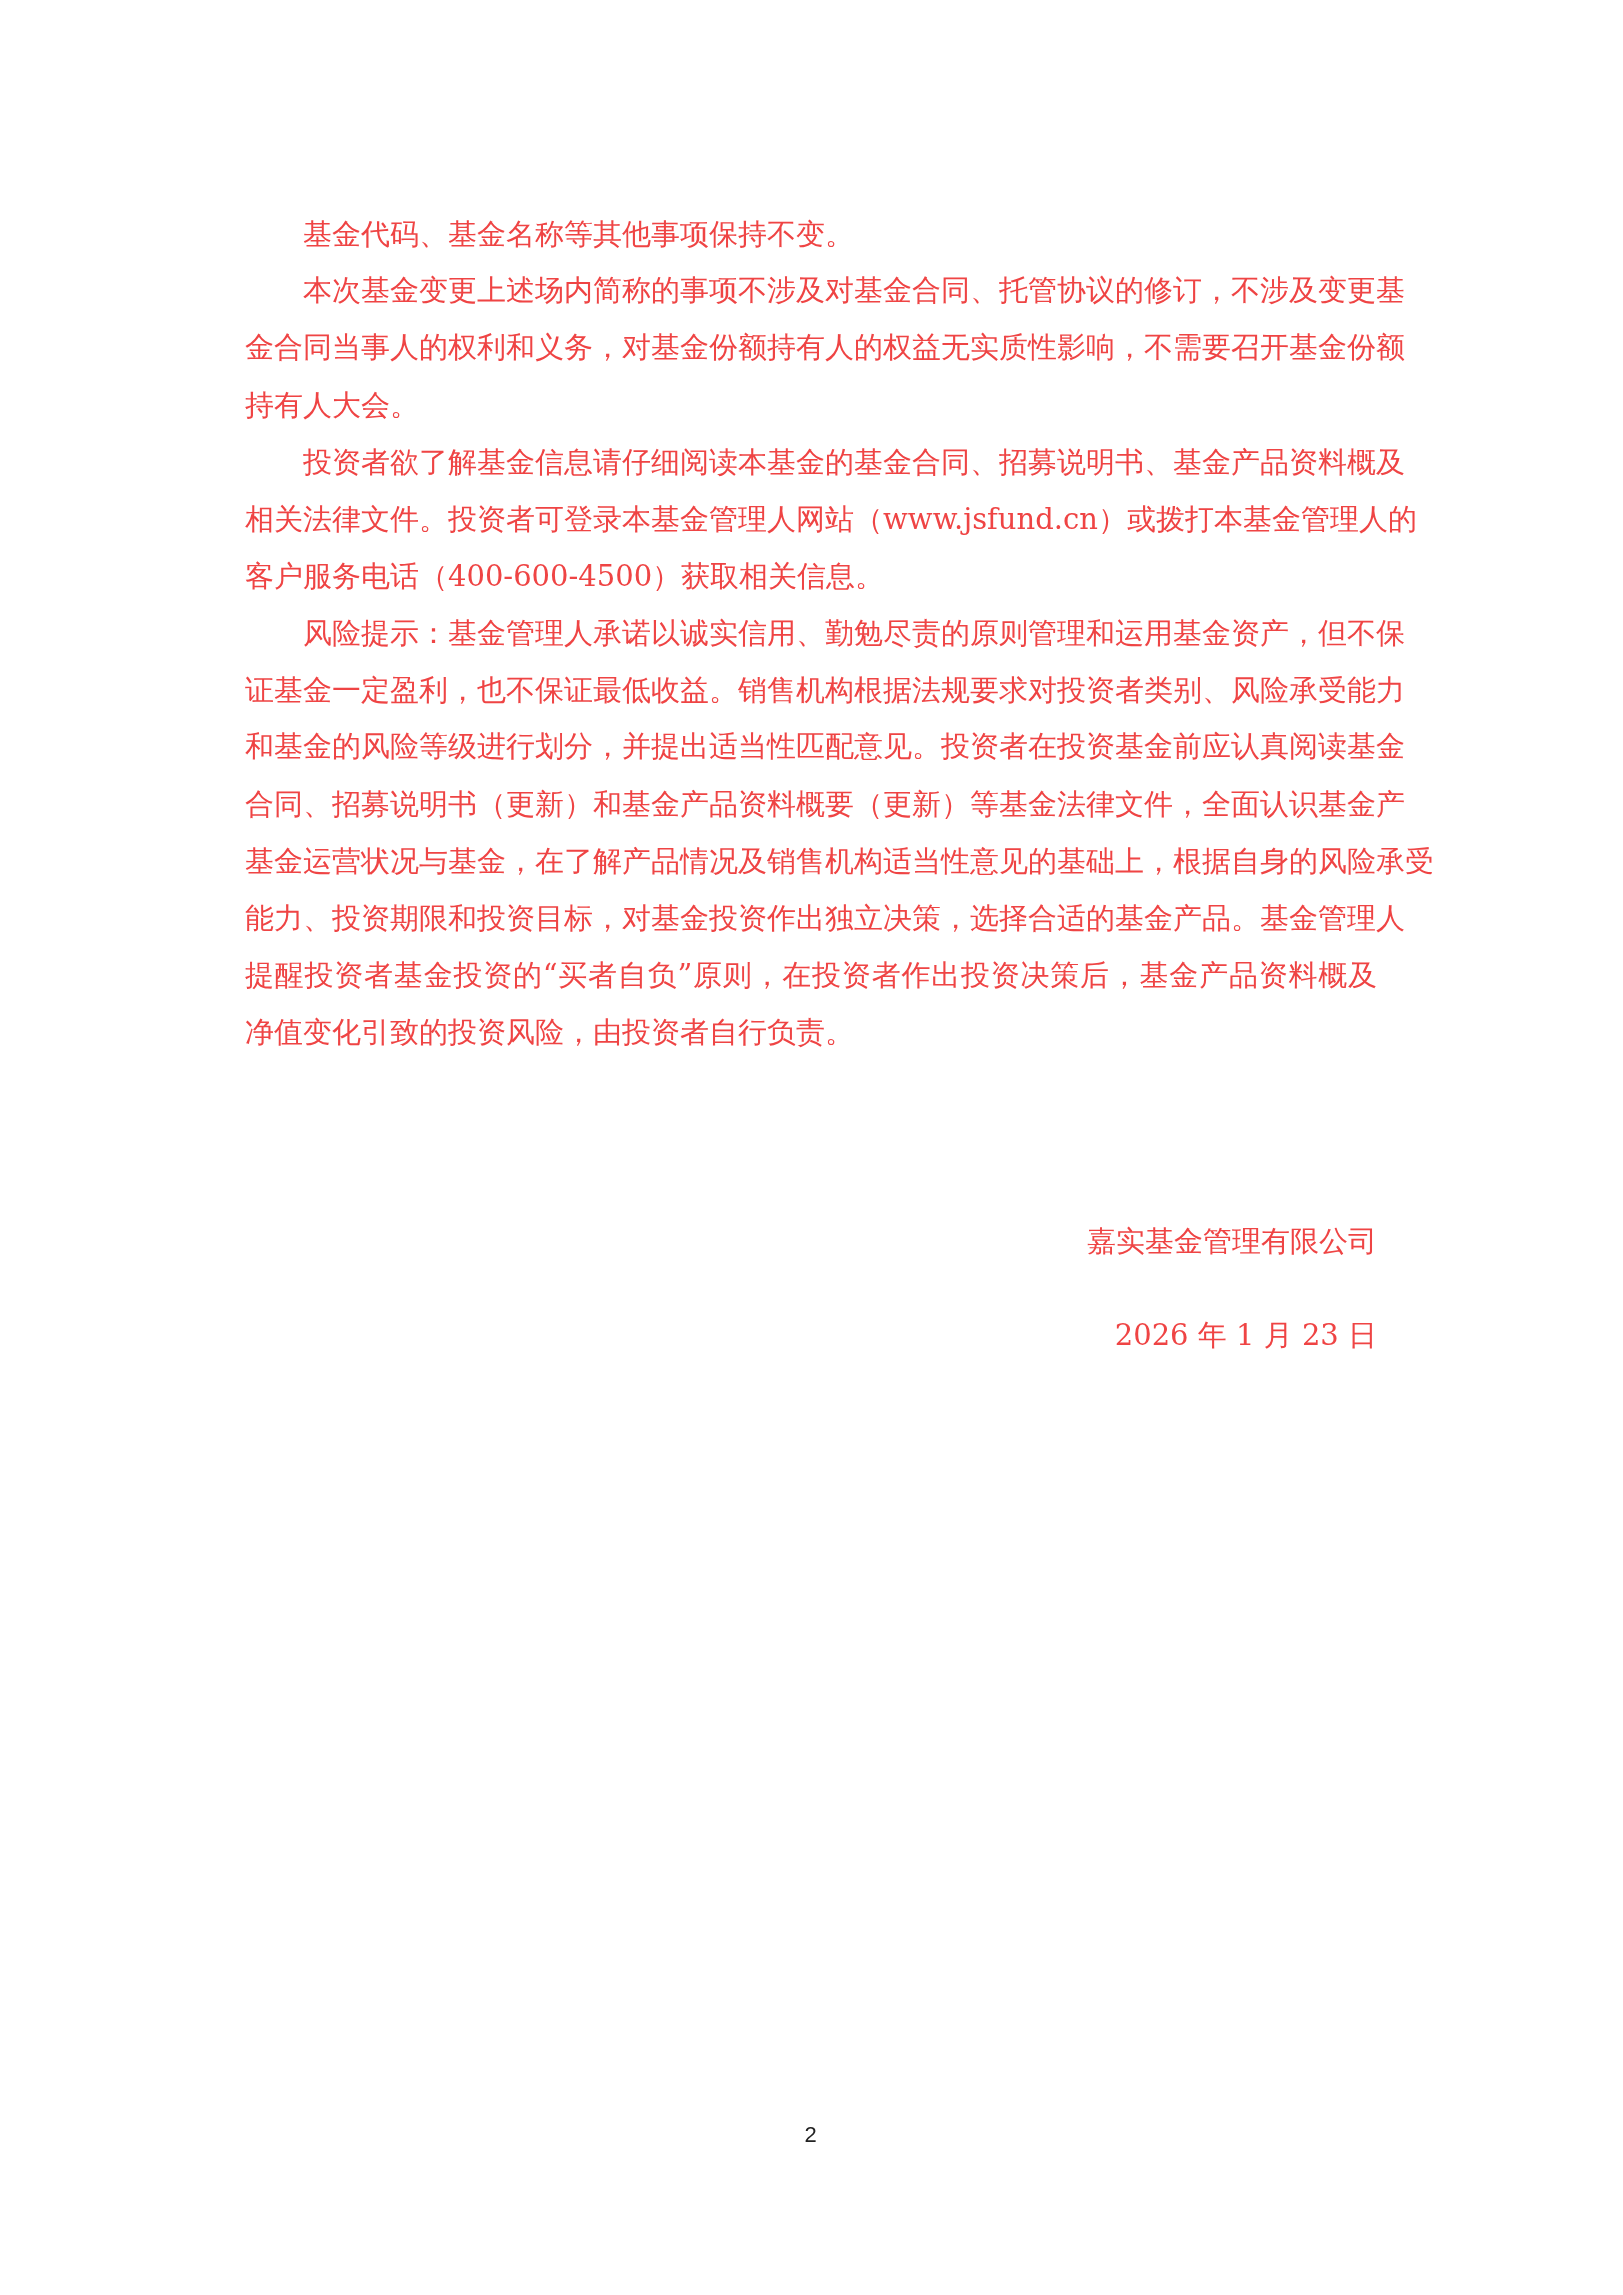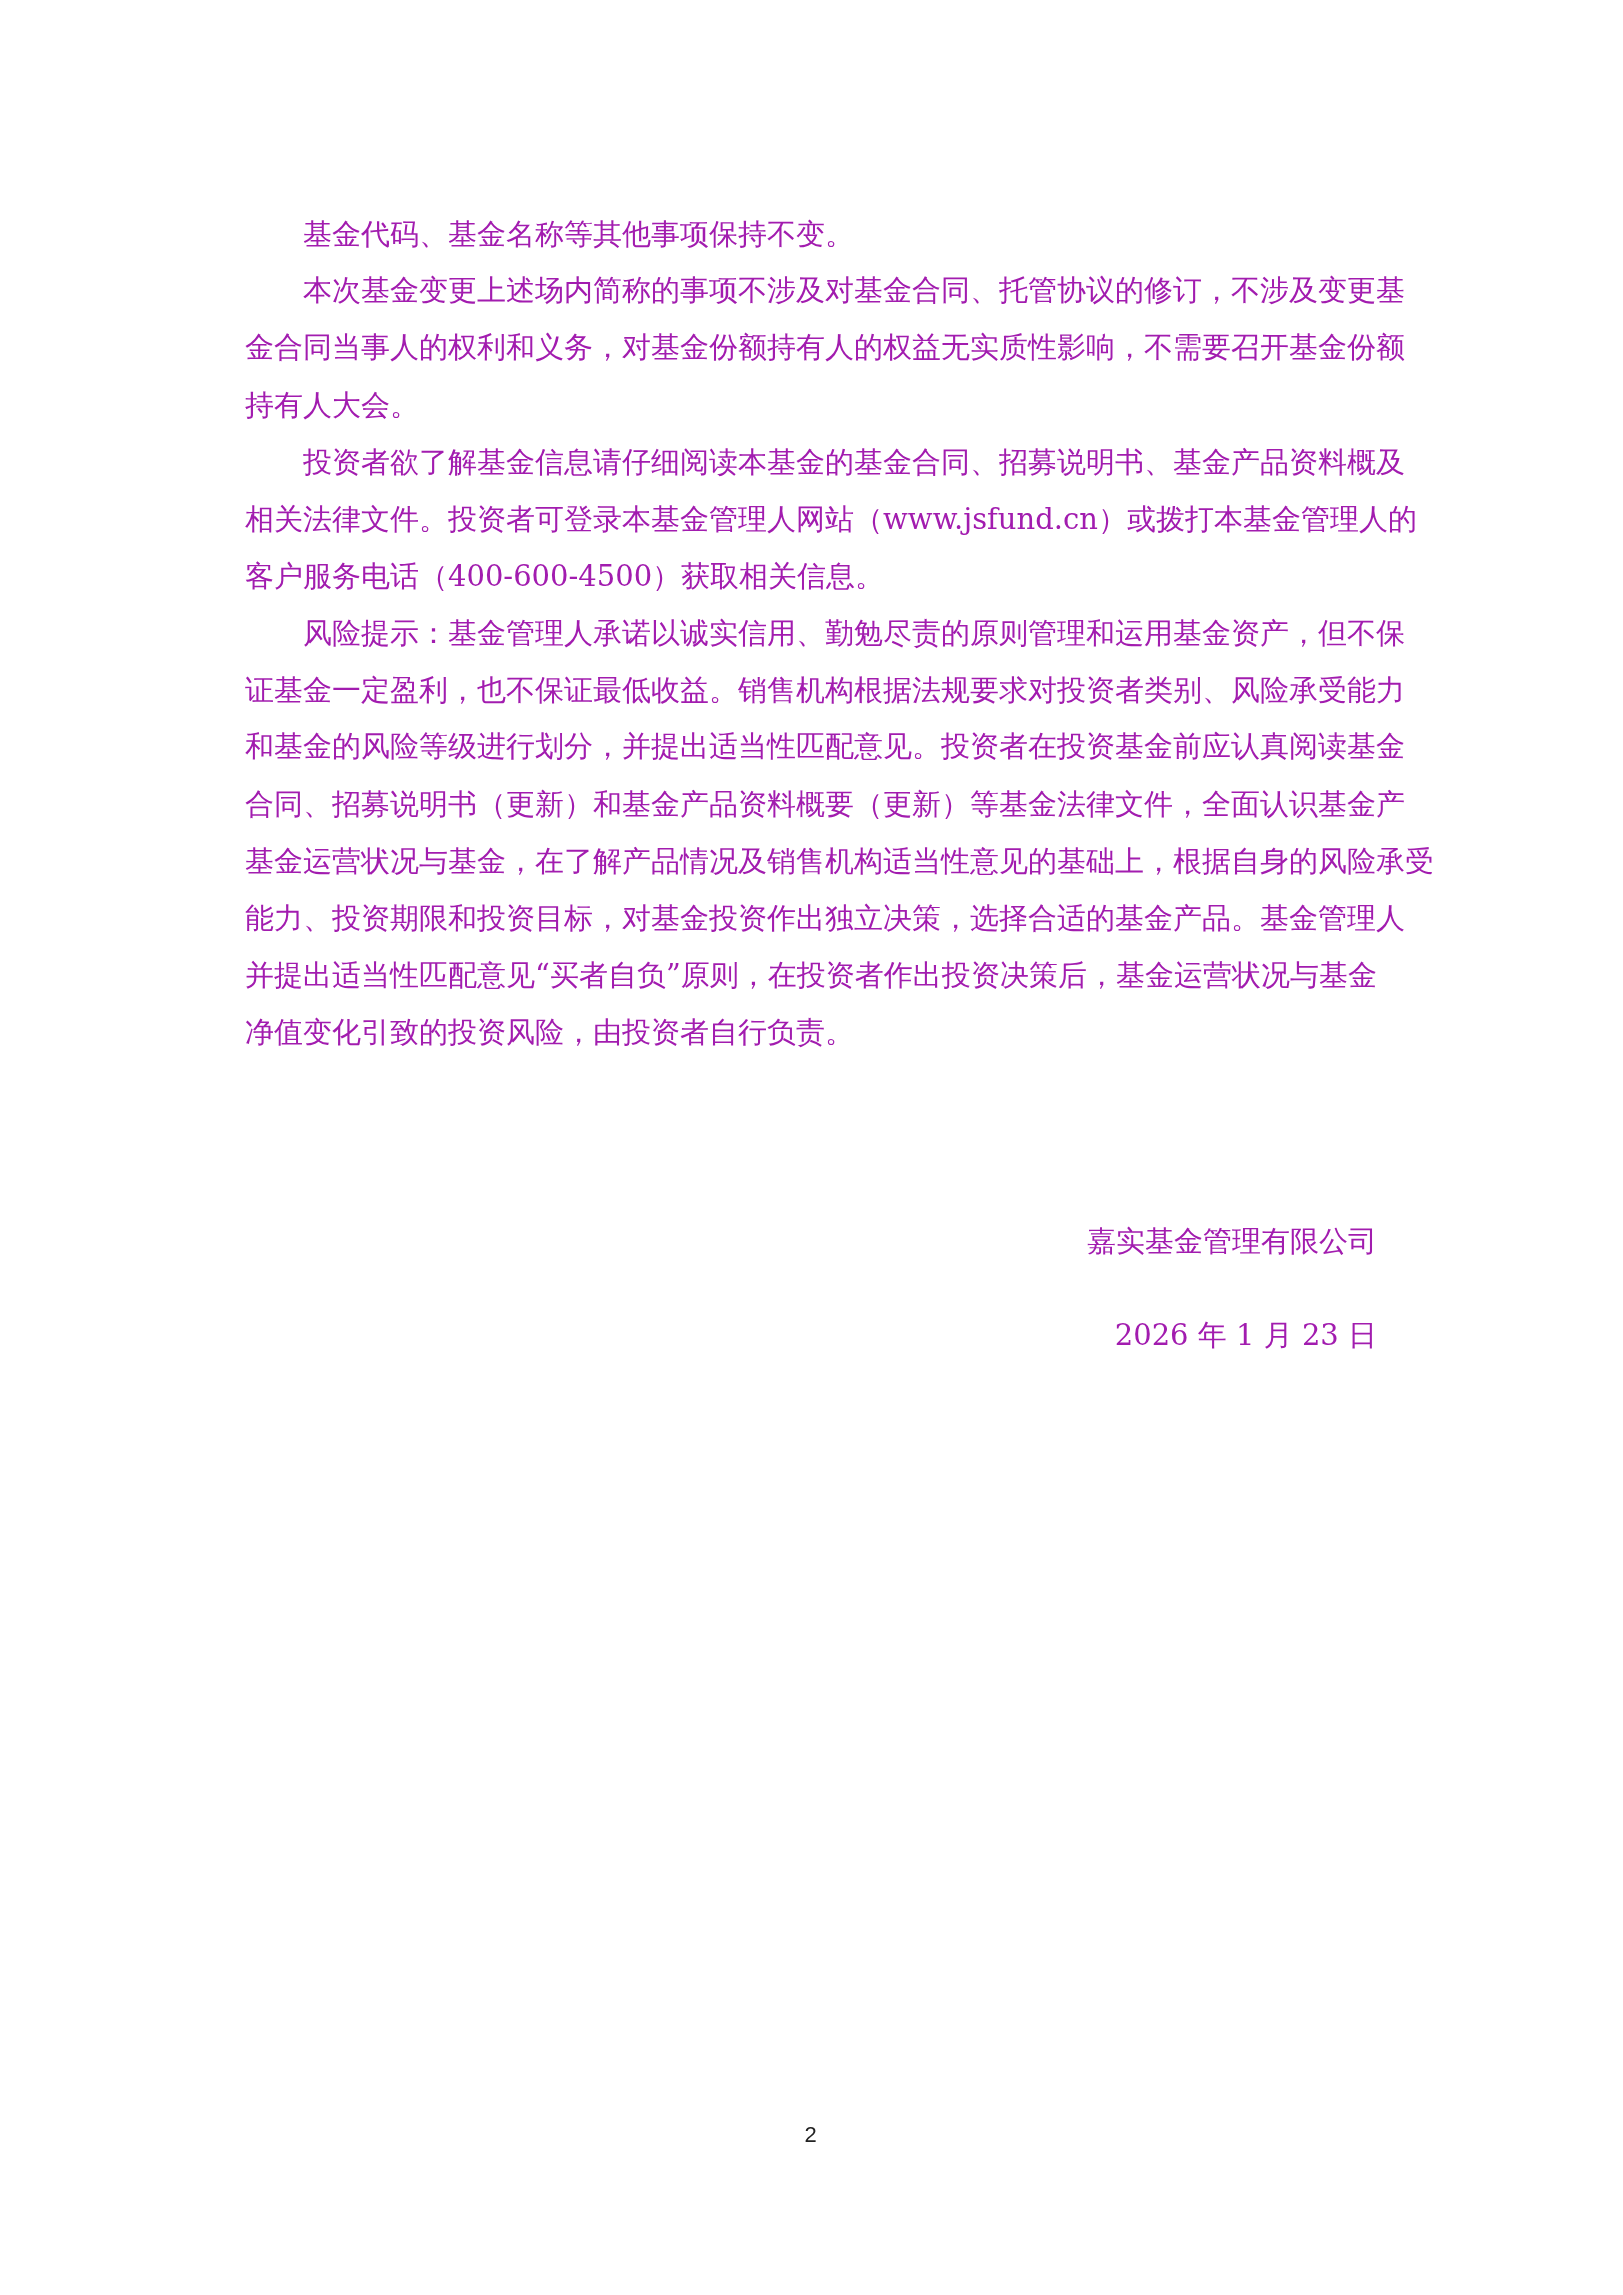--- a/index.html
+++ b/index.html
@@ -6,21 +6,21 @@
     body { width: 1623px; height: 2295px; position: relative; overflow: hidden; }
     .page { position: absolute; left: 0; top: 0; width: 1623px; height: 2295px; background: #fff; }
     .line {
       position: absolute;
       left: 245px;
       width: 1132px;
       height: 39px;
       line-height: 39px;
       font-family: "DejaVu Serif", "Liberation Serif", serif;
       font-size: 29px;
-      color: #a21caf;
+      color: #ef4444;
       white-space: nowrap;
       text-align: justify;
       text-align-last: justify;
     }
     .line.indent { left: 303px; width: 1074px; }
     .line.last { text-align-last: left; }
     .line.right { text-align-last: right; }
     .pagenum {
       position: absolute; left: 778px; top: 2118px; width: 65px; height: 33px;
       line-height: 33px; text-align: center;
@@ -41,21 +41,21 @@
   <div class="line indent" style="top:443px">投资者欲了解基金信息请仔细阅读本基金的基金合同、招募说明书、基金产品资料概及</div>
   <div class="line" style="top:500px">相关法律文件。投资者可登录本基金管理人网站（www.jsfund.cn）或拨打本基金管理人的</div>
   <div class="line last" style="top:557px">客户服务电话（400-600-4500）获取相关信息。</div>
 
   <div class="line indent" style="top:614px">风险提示：基金管理人承诺以诚实信用、勤勉尽责的原则管理和运用基金资产，但不保</div>
   <div class="line" style="top:727px">和基金的风险等级进行划分，并提出适当性匹配意见。投资者在投资基金前应认真阅读基金</div>
   <div class="line" style="top:671px">证基金一定盈利，也不保证最低收益。销售机构根据法规要求对投资者类别、风险承受能力</div>
   <div class="line" style="top:785px">合同、招募说明书（更新）和基金产品资料概要（更新）等基金法律文件，全面认识基金产</div>
   <div class="line" style="top:842px">基金运营状况与基金，在了解产品情况及销售机构适当性意见的基础上，根据自身的风险承受</div>
   <div class="line" style="top:899px">能力、投资期限和投资目标，对基金投资作出独立决策，选择合适的基金产品。基金管理人</div>
-  <div class="line" style="top:956px">并提出适当性匹配意见“买者自负”原则，在投资者作出投资决策后，基金运营状况与基金</div>
+  <div class="line" style="top:956px">提醒投资者基金投资的“买者自负”原则，在投资者作出投资决策后，基金产品资料概及</div>
   <div class="line last" style="top:1013px">净值变化引致的投资风险，由投资者自行负责。</div>
 
 
   <div class="line right" style="top:1222px">嘉实基金管理有限公司</div>
   <div class="line right" style="top:1316px">2026 年 1 月 23 日</div>
 
   <div class="pagenum">2</div>
 </div>
 
 

